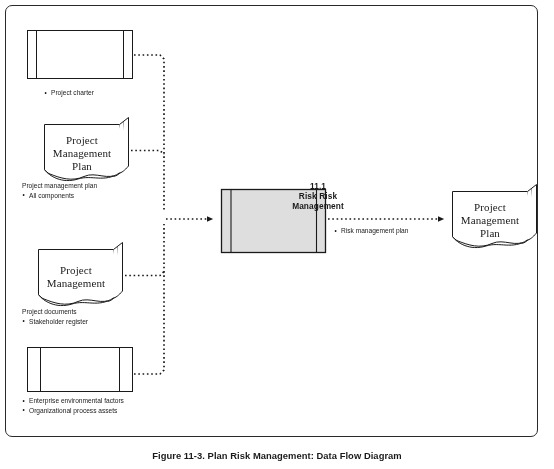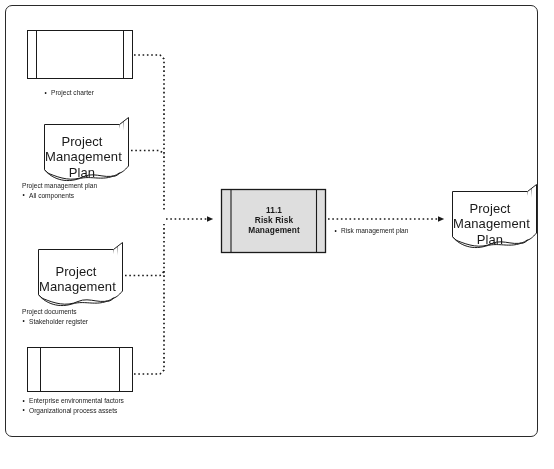--- a/index.html
+++ b/index.html
@@ -53,23 +53,24 @@
     text-align: center;
     line-height: 1.18;
     letter-spacing: 0.1px;
   }
   .node-label.process {
     font-size: 8.3px;
     font-weight: bold;
     color: #1a1a1a;
   }
   .node-label.doc {
-    font-size: 13px;
+    font-size: 11px;
     font-weight: normal;
     color: #1a1a1a;
+    font-family: Liberation Serif, serif;
   }
   .node-label.entity {
     font-size: 8.6px;
     font-weight: normal;
     color: #1a1a1a;
   }
 
   .flow-text {
     position: absolute;
     font-size: 6.6px;
@@ -213,32 +214,33 @@
   </div>
 
 
   <div class="flow-text" style="left:22px; top:396px;">
     <ul>
       <li>Enterprise environmental factors</li>
       <li>Organizational process assets</li>
     </ul>
   </div>
 
-  <div class="node-label process" style="left:231px; top:206px; width:86px;">
+  <div class="node-label process" style="left:231px; top:182px; width:86px;padding-left:44px;">
     <div>11.1</div>
     <div>Risk Risk</div>
     <div>Management</div>
   </div>
 
   <div class="flow-text" style="left:334px; top:226px;">
     <ul>
       <li>Risk management plan</li>
     </ul>
   </div>
 
   <div class="node-label doc" style="left:453px; top:201px; width:74px;">
     <div>Project</div>
     <div>Management</div>
     <div>Plan</div>
   </div>
 
+  <div id="figure-caption">Figure 11-3. Plan Risk Management: Data Flow Diagram</div>
 
 </div>
 
 </body></html>

